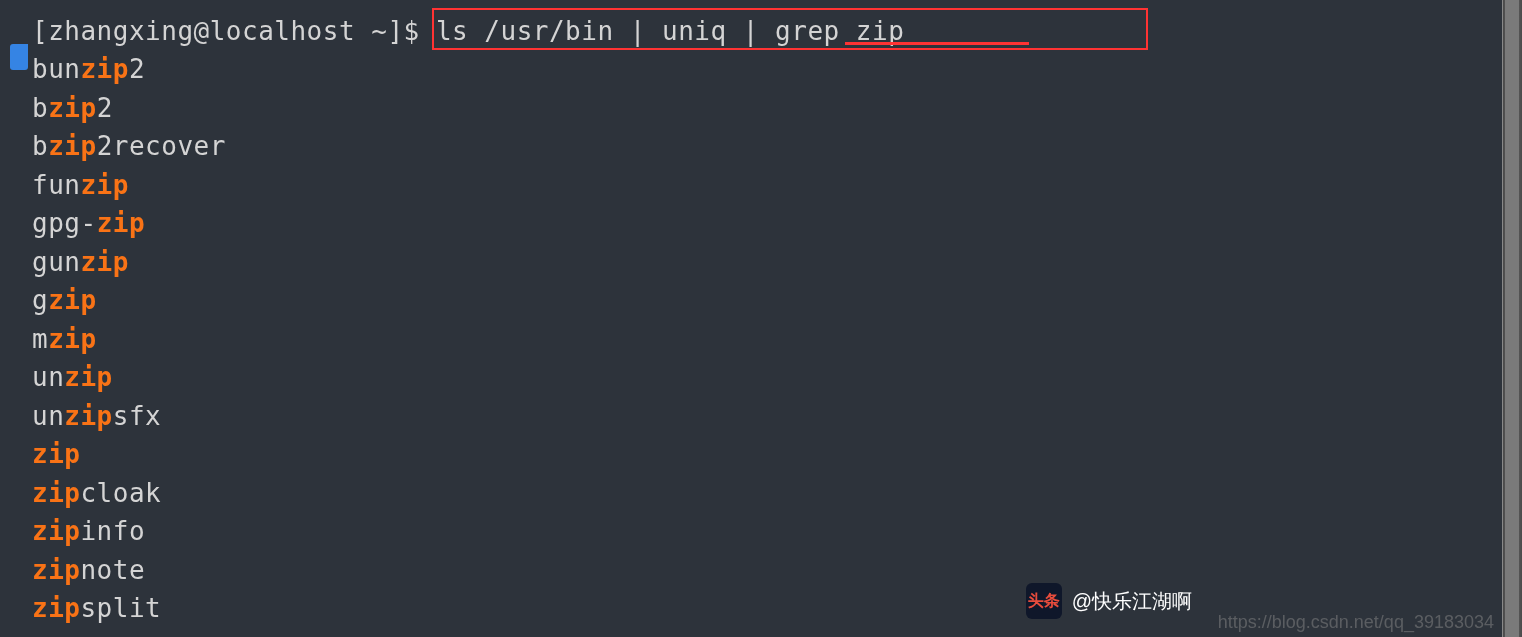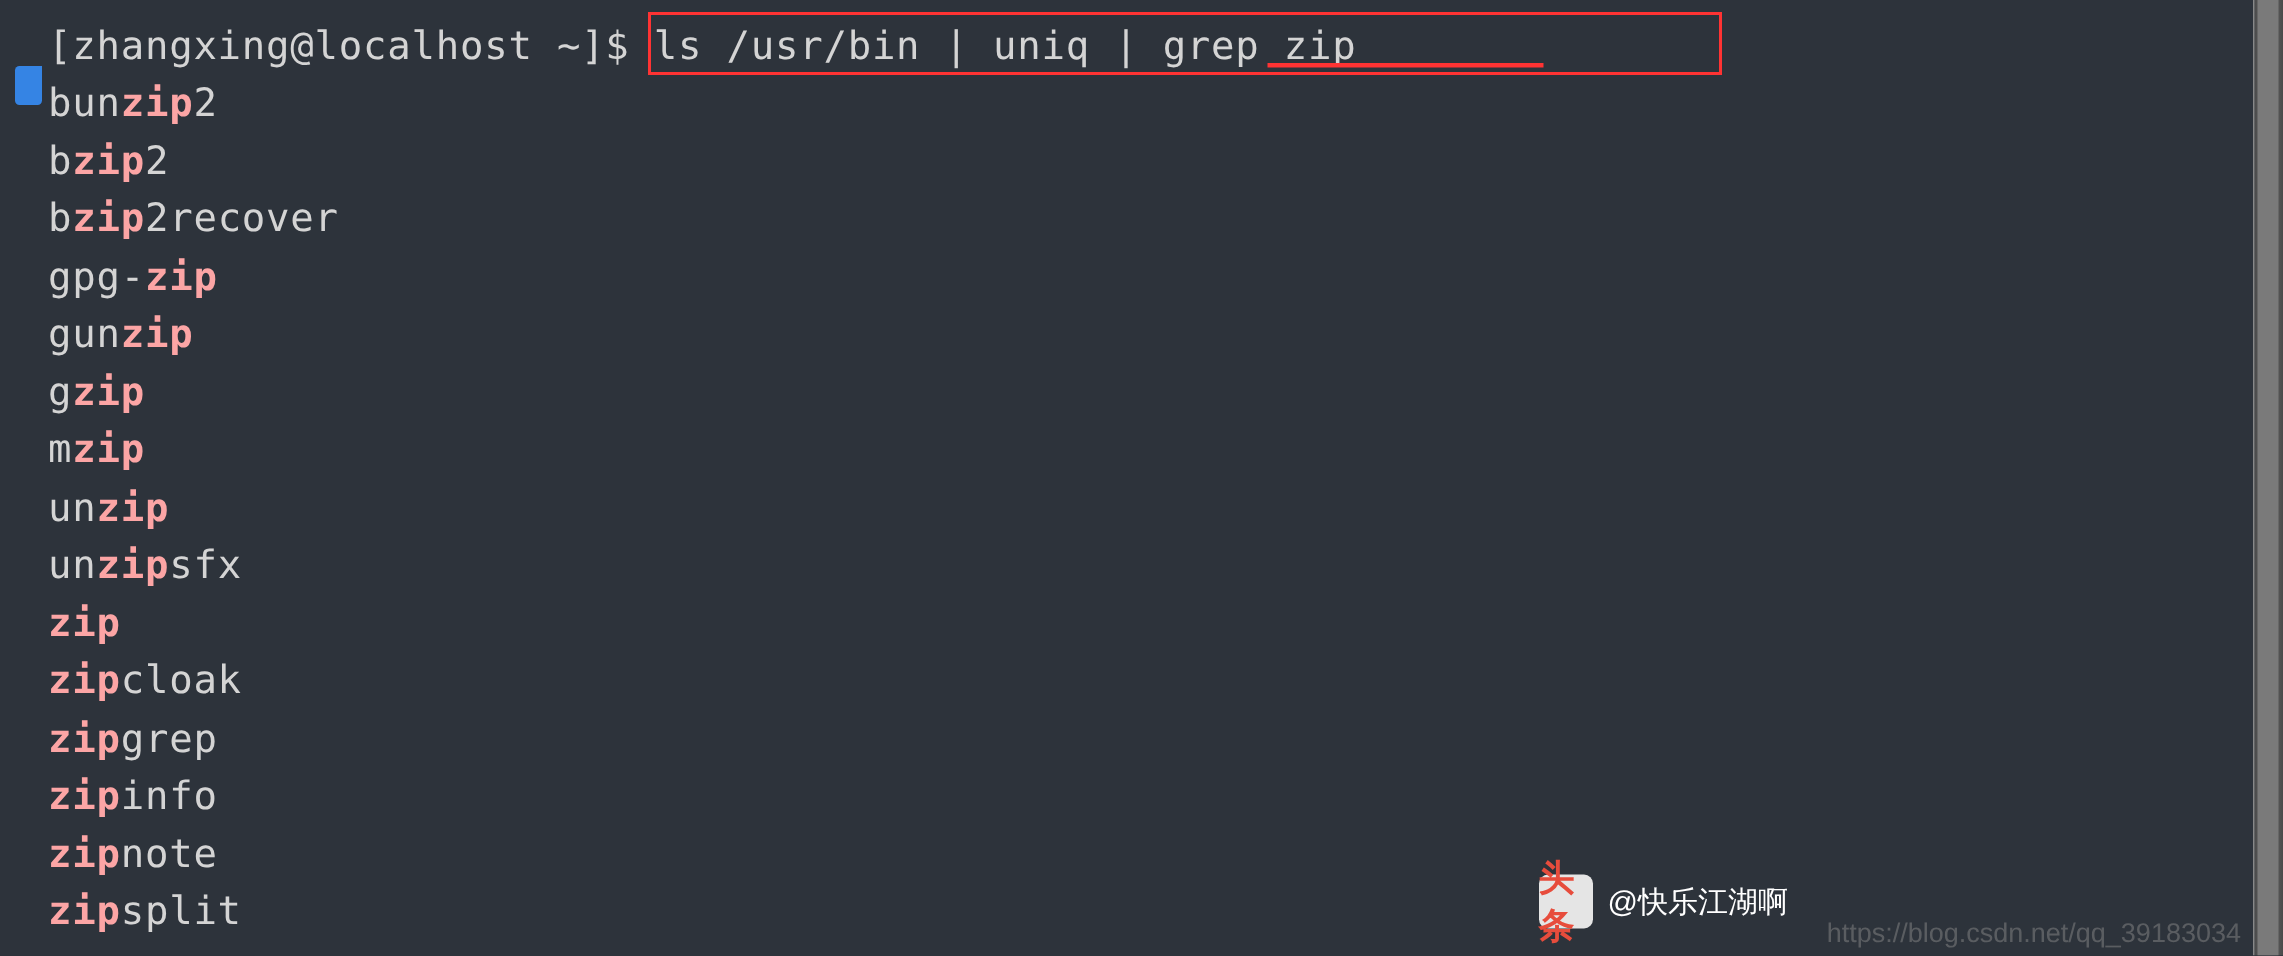--- a/index.html
+++ b/index.html
@@ -29,21 +29,21 @@
       line-height: 1.48;
       letter-spacing: 0.5px;
     }
     .line {
       white-space: pre;
     }
     .prompt-user {
       color: #d4d4d4;
     }
     .highlight {
-      color: #fca5a5;
+      color: #f97316;
       font-weight: bold;
     }
     .normal {
       color: #d4d4d4;
     }
     .red-box {
       position: absolute;
       border: 2px solid #ff3333;
       top: 8px;
       left: 432px;
@@ -92,26 +92,26 @@
       right: 330px;
       display: flex;
       align-items: center;
       gap: 10px;
       color: #fff;
       font-family: sans-serif;
     }
     .watermark-logo .logo-circle {
       width: 36px;
       height: 36px;
-      background: #e5e5e5;
+      background: #0f172a;
       border-radius: 6px;
       display: flex;
       align-items: center;
       justify-content: center;
-      font-size: 24px;
+      font-size: 16px;
       font-weight: bold;
       color: #e74c3c;
     }
     .watermark-logo .logo-text {
       font-size: 20px;
       font-weight: 500;
     }
     .watermark-url {
       position: absolute;
       bottom: 4px;
@@ -127,29 +127,29 @@
 
 <div class="terminal-wrapper">
   <div class="selection-handle"></div>
 
   <div class="terminal-content">
     <div class="line"><span class="prompt-user">[<span>zhangxing</span>@<span>localhost</span> <span>~</span>]<span>$</span> </span><span class="normal">ls /usr/bin | uniq | grep zip</span></div>
     <div id="results-container">
         <div class="line"><span class="normal">bun</span><span class="highlight">zip</span><span class="normal">2</span></div>
         <div class="line"><span class="normal">b</span><span class="highlight">zip</span><span class="normal">2</span></div>
         <div class="line"><span class="normal">b</span><span class="highlight">zip</span><span class="normal">2recover</span></div>
+        <div class="line"><span class="normal">fun</span><span class="highlight">zip</span><span class="normal"></span></div>
         <div class="line"><span class="normal">gpg-</span><span class="highlight">zip</span><span class="normal"></span></div>
         <div class="line"><span class="normal">gun</span><span class="highlight">zip</span><span class="normal"></span></div>
         <div class="line"><span class="normal">g</span><span class="highlight">zip</span><span class="normal"></span></div>
         <div class="line"><span class="normal">m</span><span class="highlight">zip</span><span class="normal"></span></div>
         <div class="line"><span class="normal">un</span><span class="highlight">zip</span><span class="normal"></span></div>
         <div class="line"><span class="normal">un</span><span class="highlight">zip</span><span class="normal">sfx</span></div>
         <div class="line"><span class="normal"></span><span class="highlight">zip</span><span class="normal"></span></div>
         <div class="line"><span class="normal"></span><span class="highlight">zip</span><span class="normal">cloak</span></div>
-        <div class="line"><span class="normal"></span><span class="highlight">zip</span><span class="normal">grep</span></div>
         <div class="line"><span class="normal"></span><span class="highlight">zip</span><span class="normal">info</span></div>
         <div class="line"><span class="normal"></span><span class="highlight">zip</span><span class="normal">note</span></div>
         <div class="line"><span class="normal"></span><span class="highlight">zip</span><span class="normal">split</span></div>
       </div>
   </div>
 
   <div class="red-box"></div>
   <div class="red-underline"></div>
 
   <div class="right-strip">

